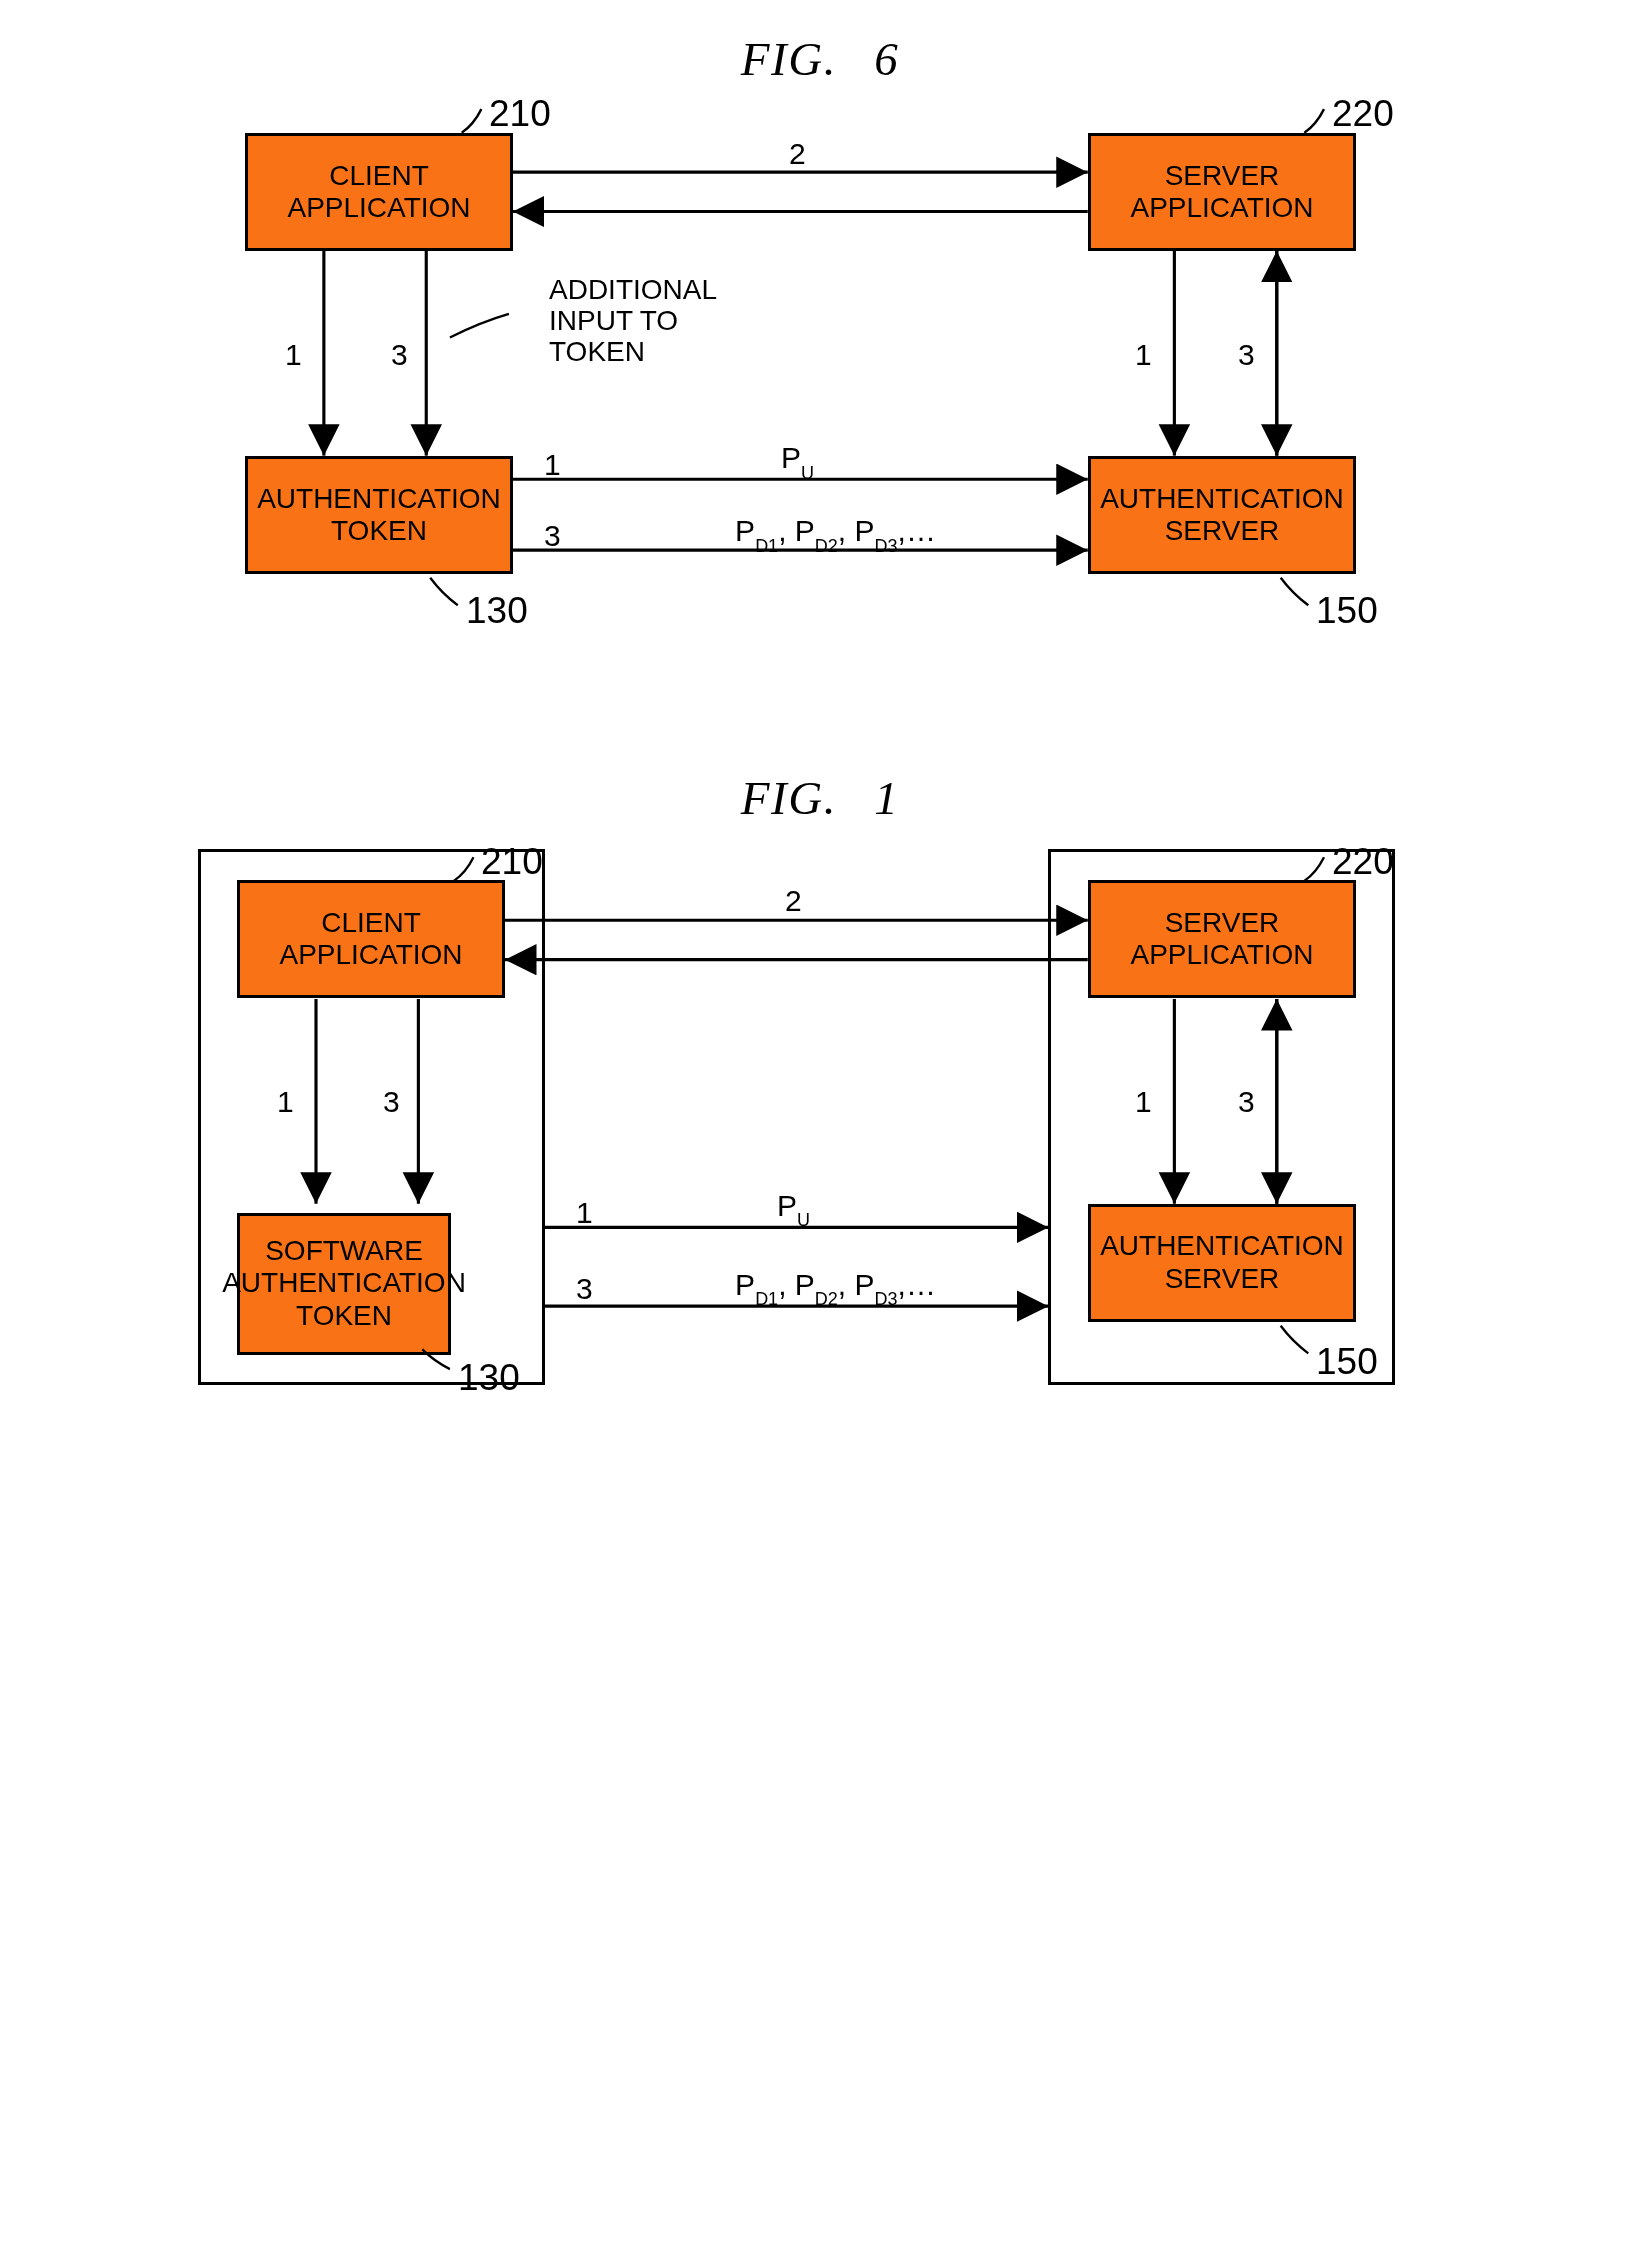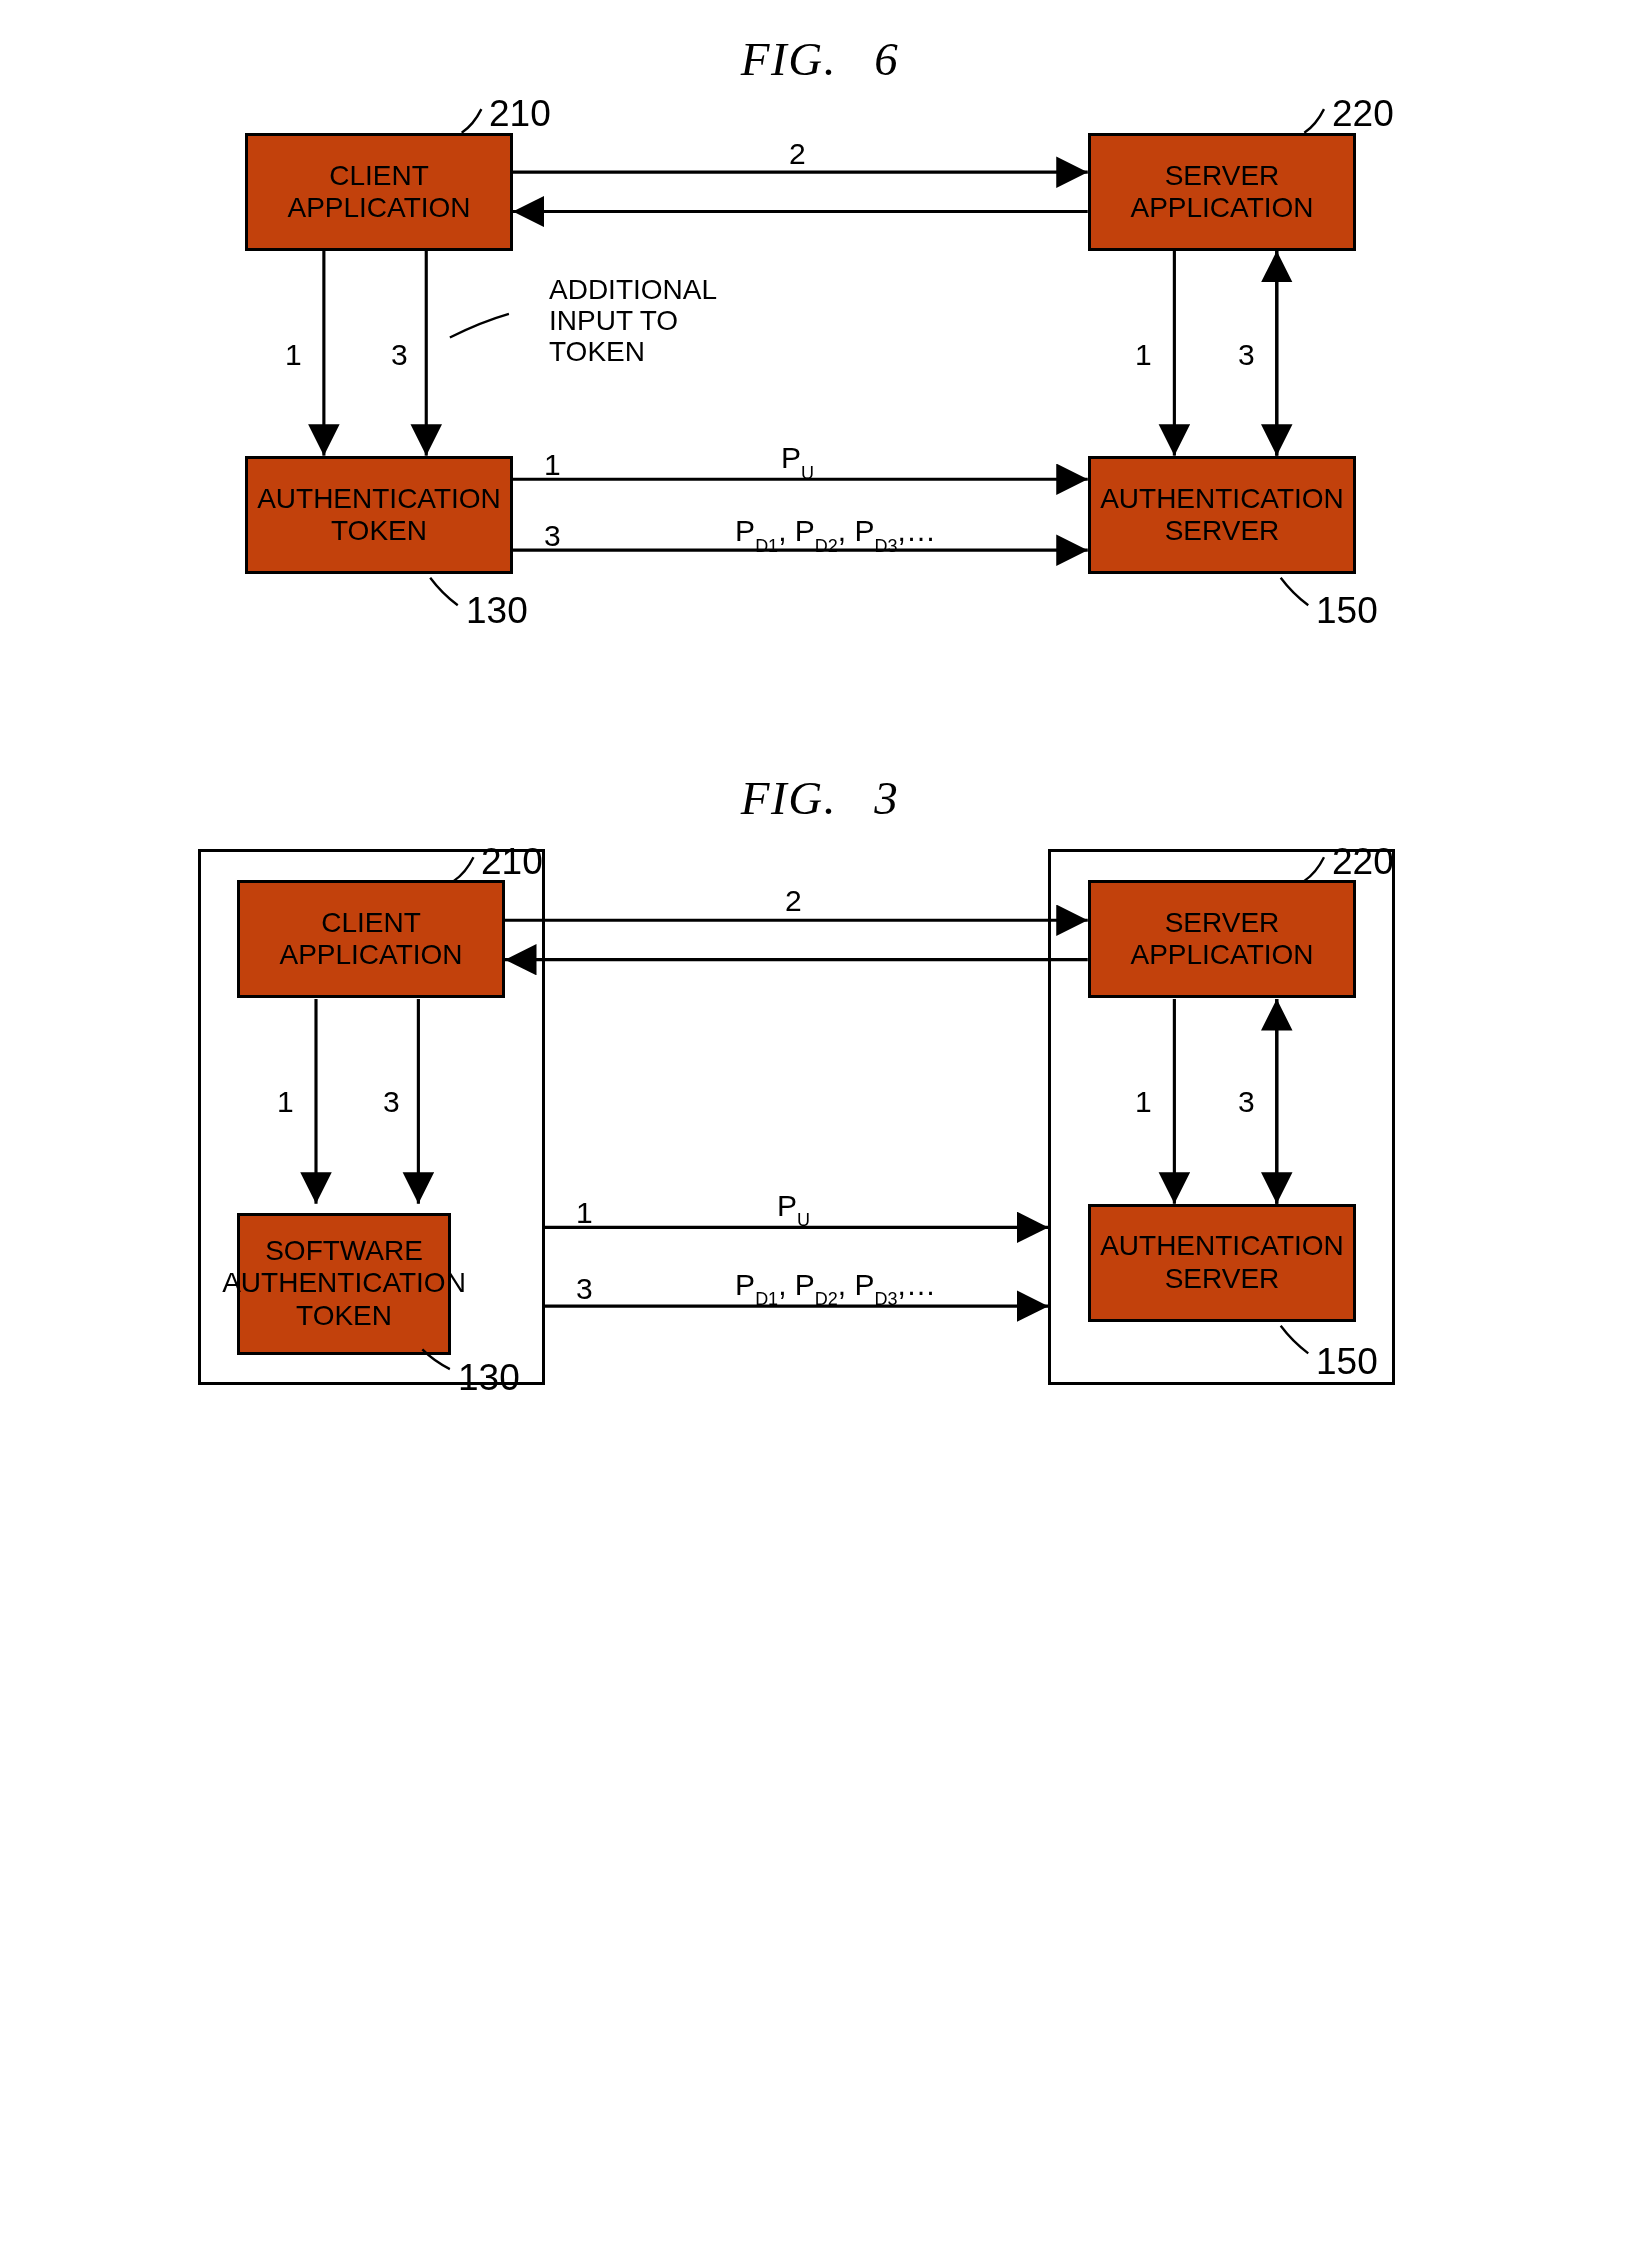--- a/index.html
+++ b/index.html
@@ -31,21 +31,21 @@
   }
   .box {
     position: absolute;
     border: 3.2px solid #000;
     display: flex;
     align-items: center;
     justify-content: center;
     text-align: center;
     font-size: 28px;
     line-height: 1.15;
-    background: #c2410c;
+    background: #f97316;
     box-sizing: border-box;
   }
   .container-box {
     position: absolute;
     border: 3.2px solid #000;
     background: transparent;
     box-sizing: border-box;
   }
   .label {
     position: absolute;
@@ -134,21 +134,21 @@
     <div class="label" style="left:354px; top:331px;">1</div>
     <div class="label" style="left:354px; top:402px;">3</div>
 
     <div class="label small" style="left:327px; top:158px; text-align:left;margin-left:32px;">ADDITIONAL<br>INPUT TO<br>TOKEN</div>
     <div class="label" style="left:591px; top:324px;"><span>P</span><span class="sub">U</span></div>
     <div class="label" style="left:488px; top:397px; width:315px;">P<span class="sub">D1</span>, P<span class="sub">D2</span>, P<span class="sub">D3</span>,…</div>
   </div>
 </div>
 
 <div class="figure">
-  <div class="fig-title">FIG.  3</div>
+  <div class="fig-title">FIG.  1</div>
   <div class="diagram fig3">
 
     <div class="container-box" style="left:7.9px;   top:-7.9px; width:347px; height:536px;"></div>
     <div class="container-box" style="left:858px; top:-7.9px; width:347px; height:536px;"></div>
 
     <div class="box" style="left:47px;   top:23.6px;  width:268px; height:118px;">
         <span>CLIENT<br>APPLICATION</span>
       </div>
     <div class="box" style="left:898px; top:23.6px;  width:268px; height:118px;">
         <span>SERVER<br>APPLICATION</span>

